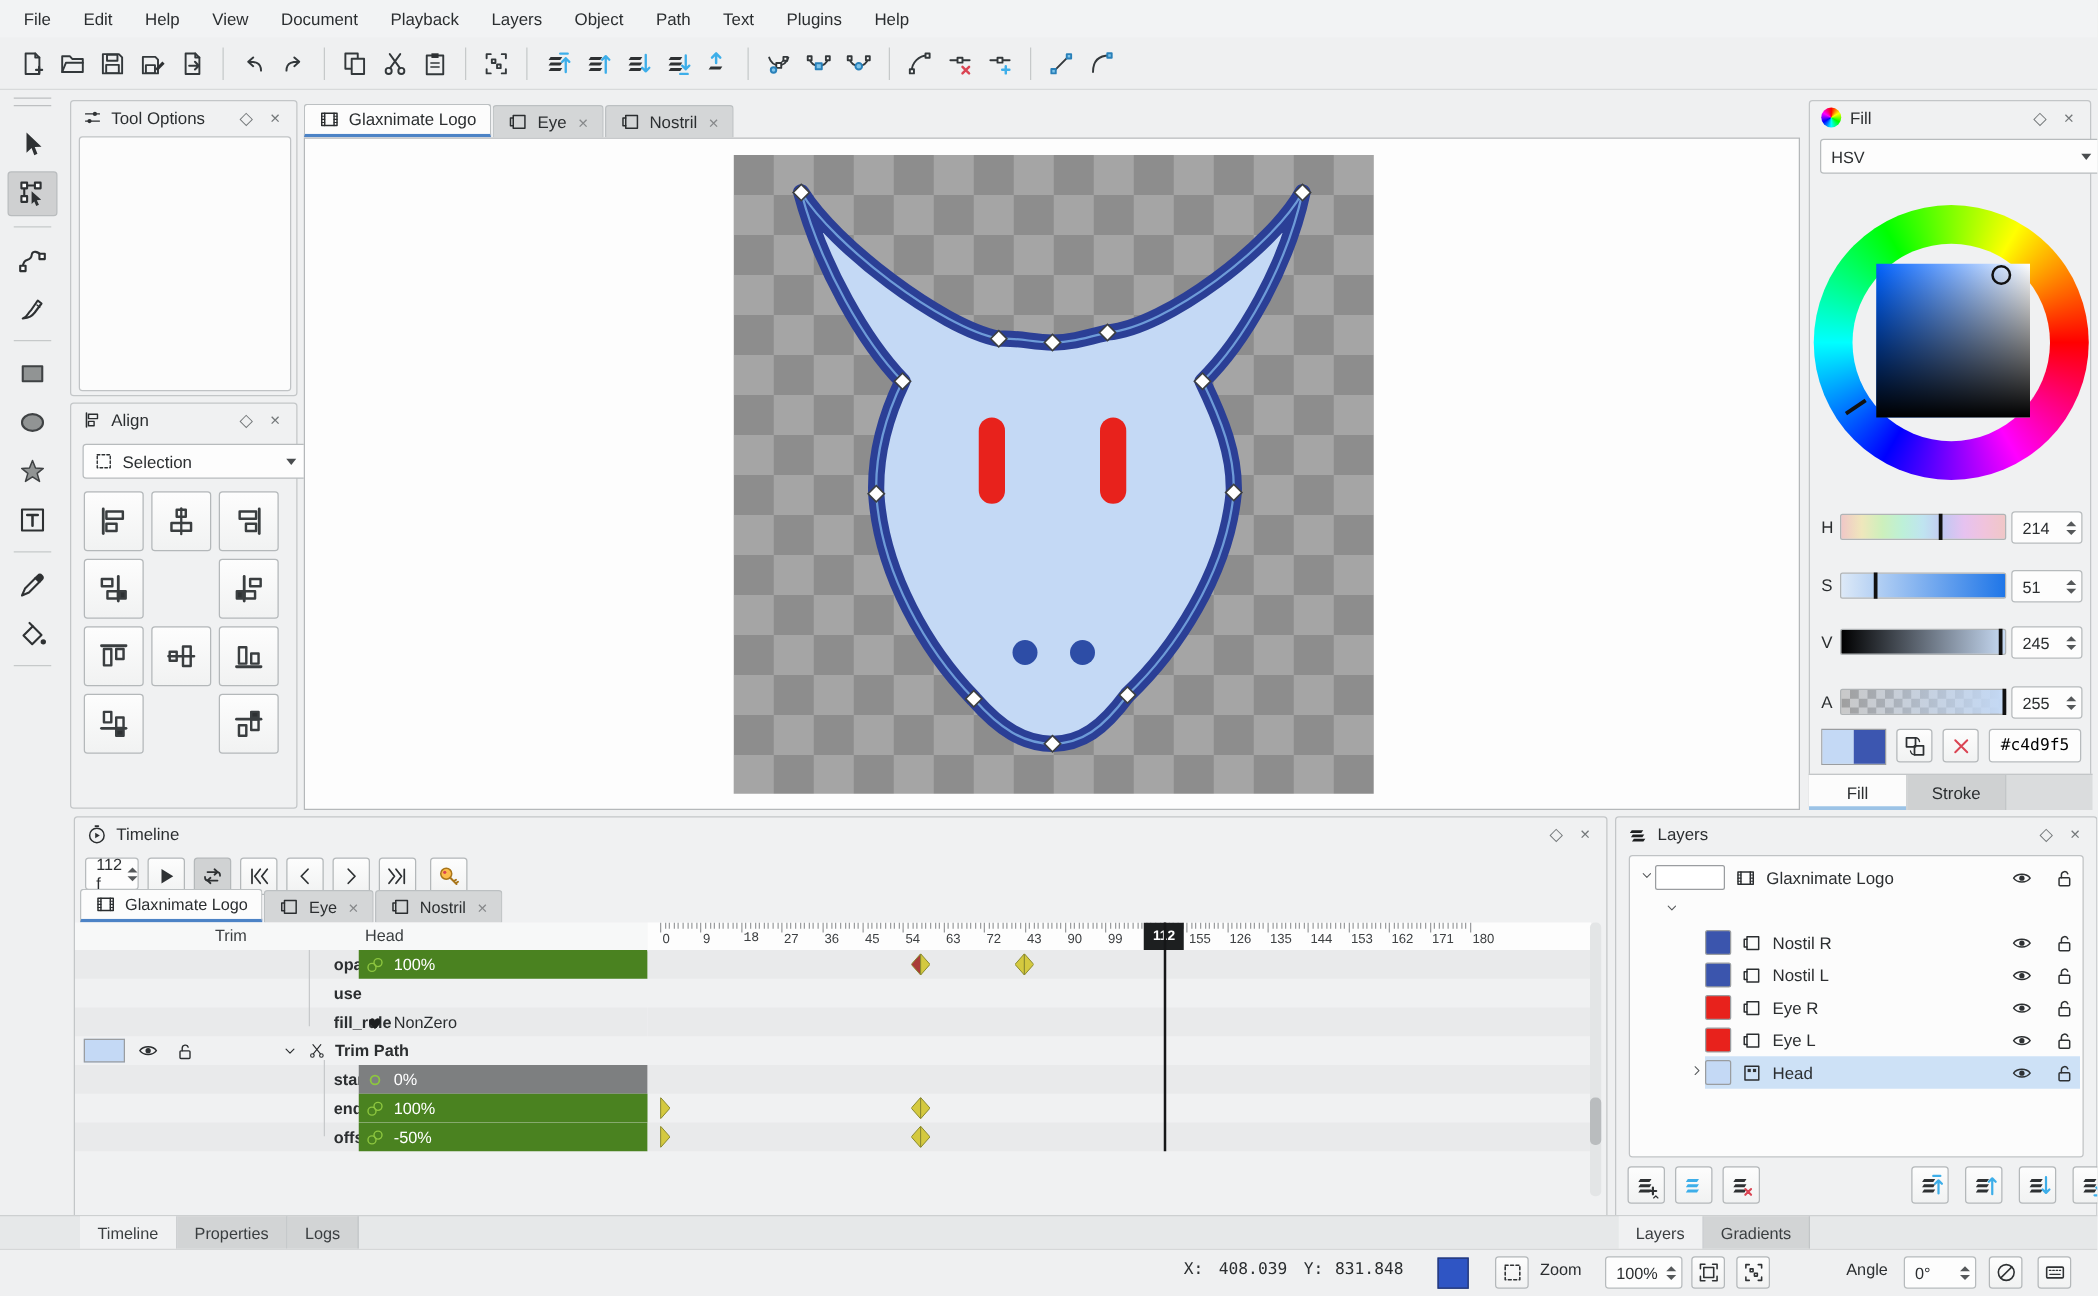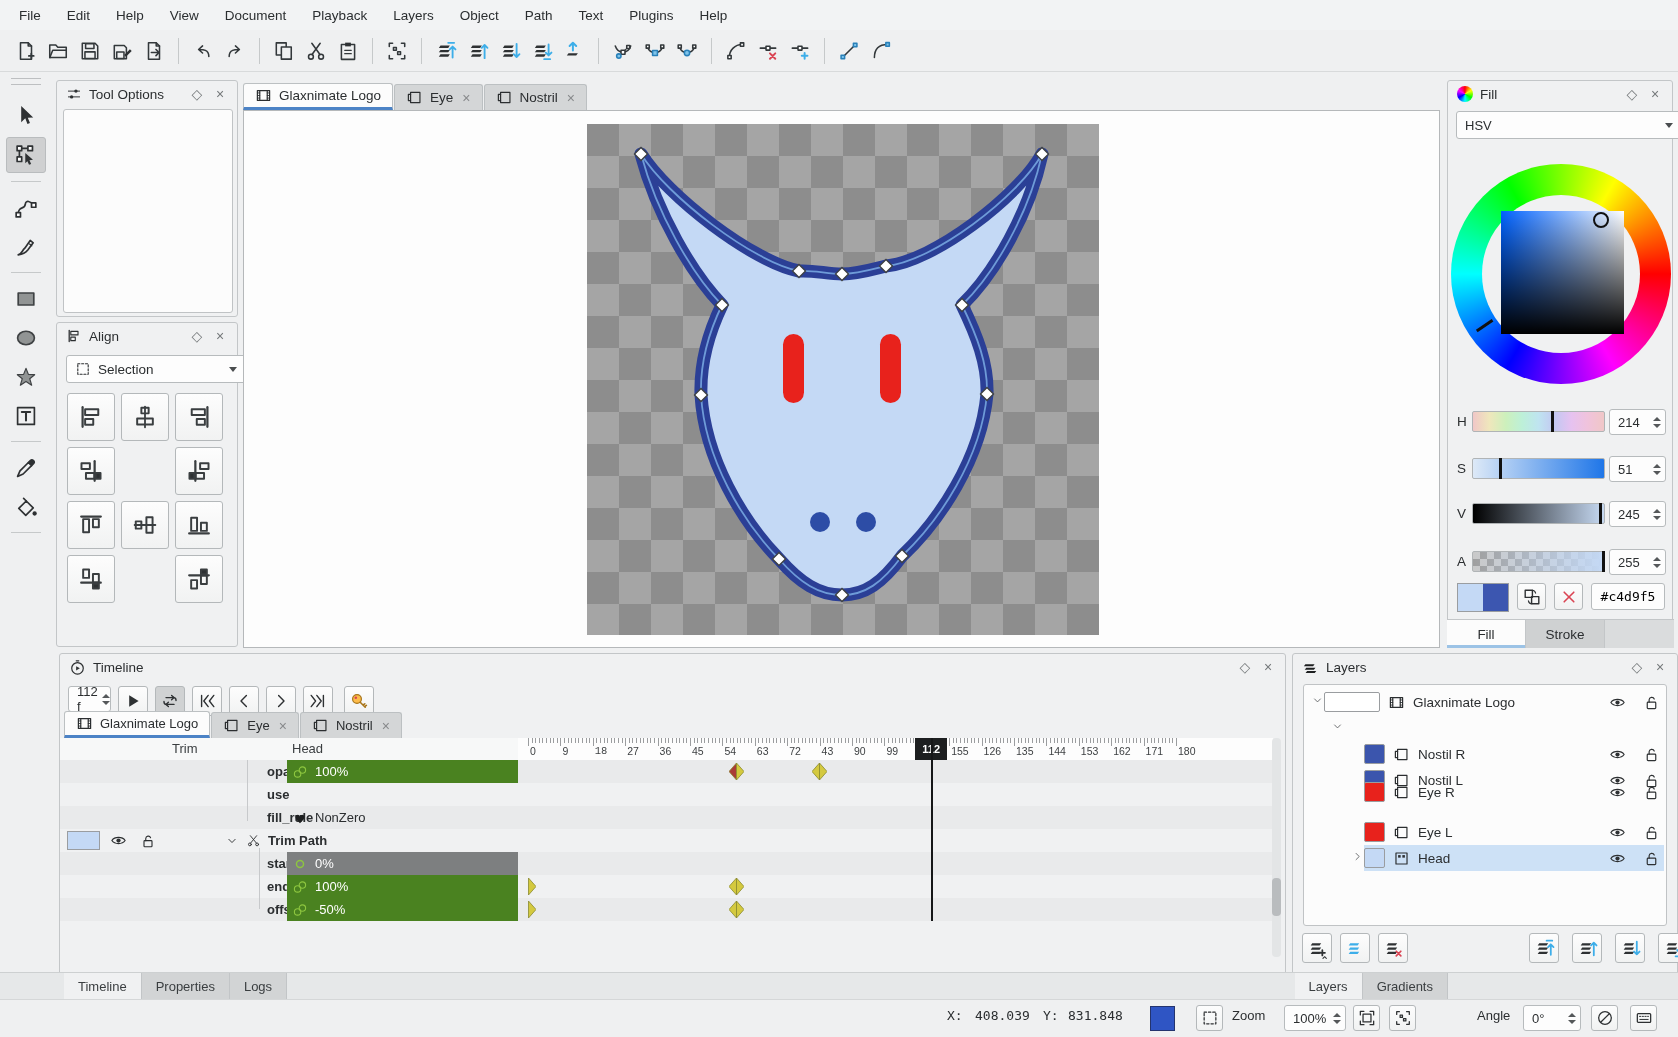--- a/index.html
+++ b/index.html
@@ -1287,21 +1287,21 @@
               </svg>
             </span>
             <span class="rlock">
               <svg width="17" height="17" viewBox="0 0 20 20" fill="none" stroke="currentColor" stroke-width="1.4" stroke-linecap="round" stroke-linejoin="round">
                 <rect x="5" y="9.6" width="10" height="7.6" rx="1"></rect>
                 <path d="M7.2 9.6 V6.8 a3.1 3.1 0 0 1 6 -.9"></path>
               </svg>
             </span>
           </div>
         </div>
-        <div class="lrow" style="top: 94px;">
+        <div class="lrow" style="top: 108px;">
           <span style="width: 46px; flex: 0 0 auto;"></span>
           <span class="chev"></span>
           <div class="body">
             <span class="lswatch" style="width: 21px; background: rgb(232, 34, 28);"></span>
             <span class="icon">
               <svg width="17" height="17" viewBox="0 0 20 20" fill="none" stroke="currentColor" stroke-width="1.4" stroke-linecap="round" stroke-linejoin="round">
                 <rect x="5.4" y="4" width="11" height="12"></rect>
                 <path d="M5.4 6.4 H2.8 V13.6 H5.4"></path>
               </svg>
             </span>

